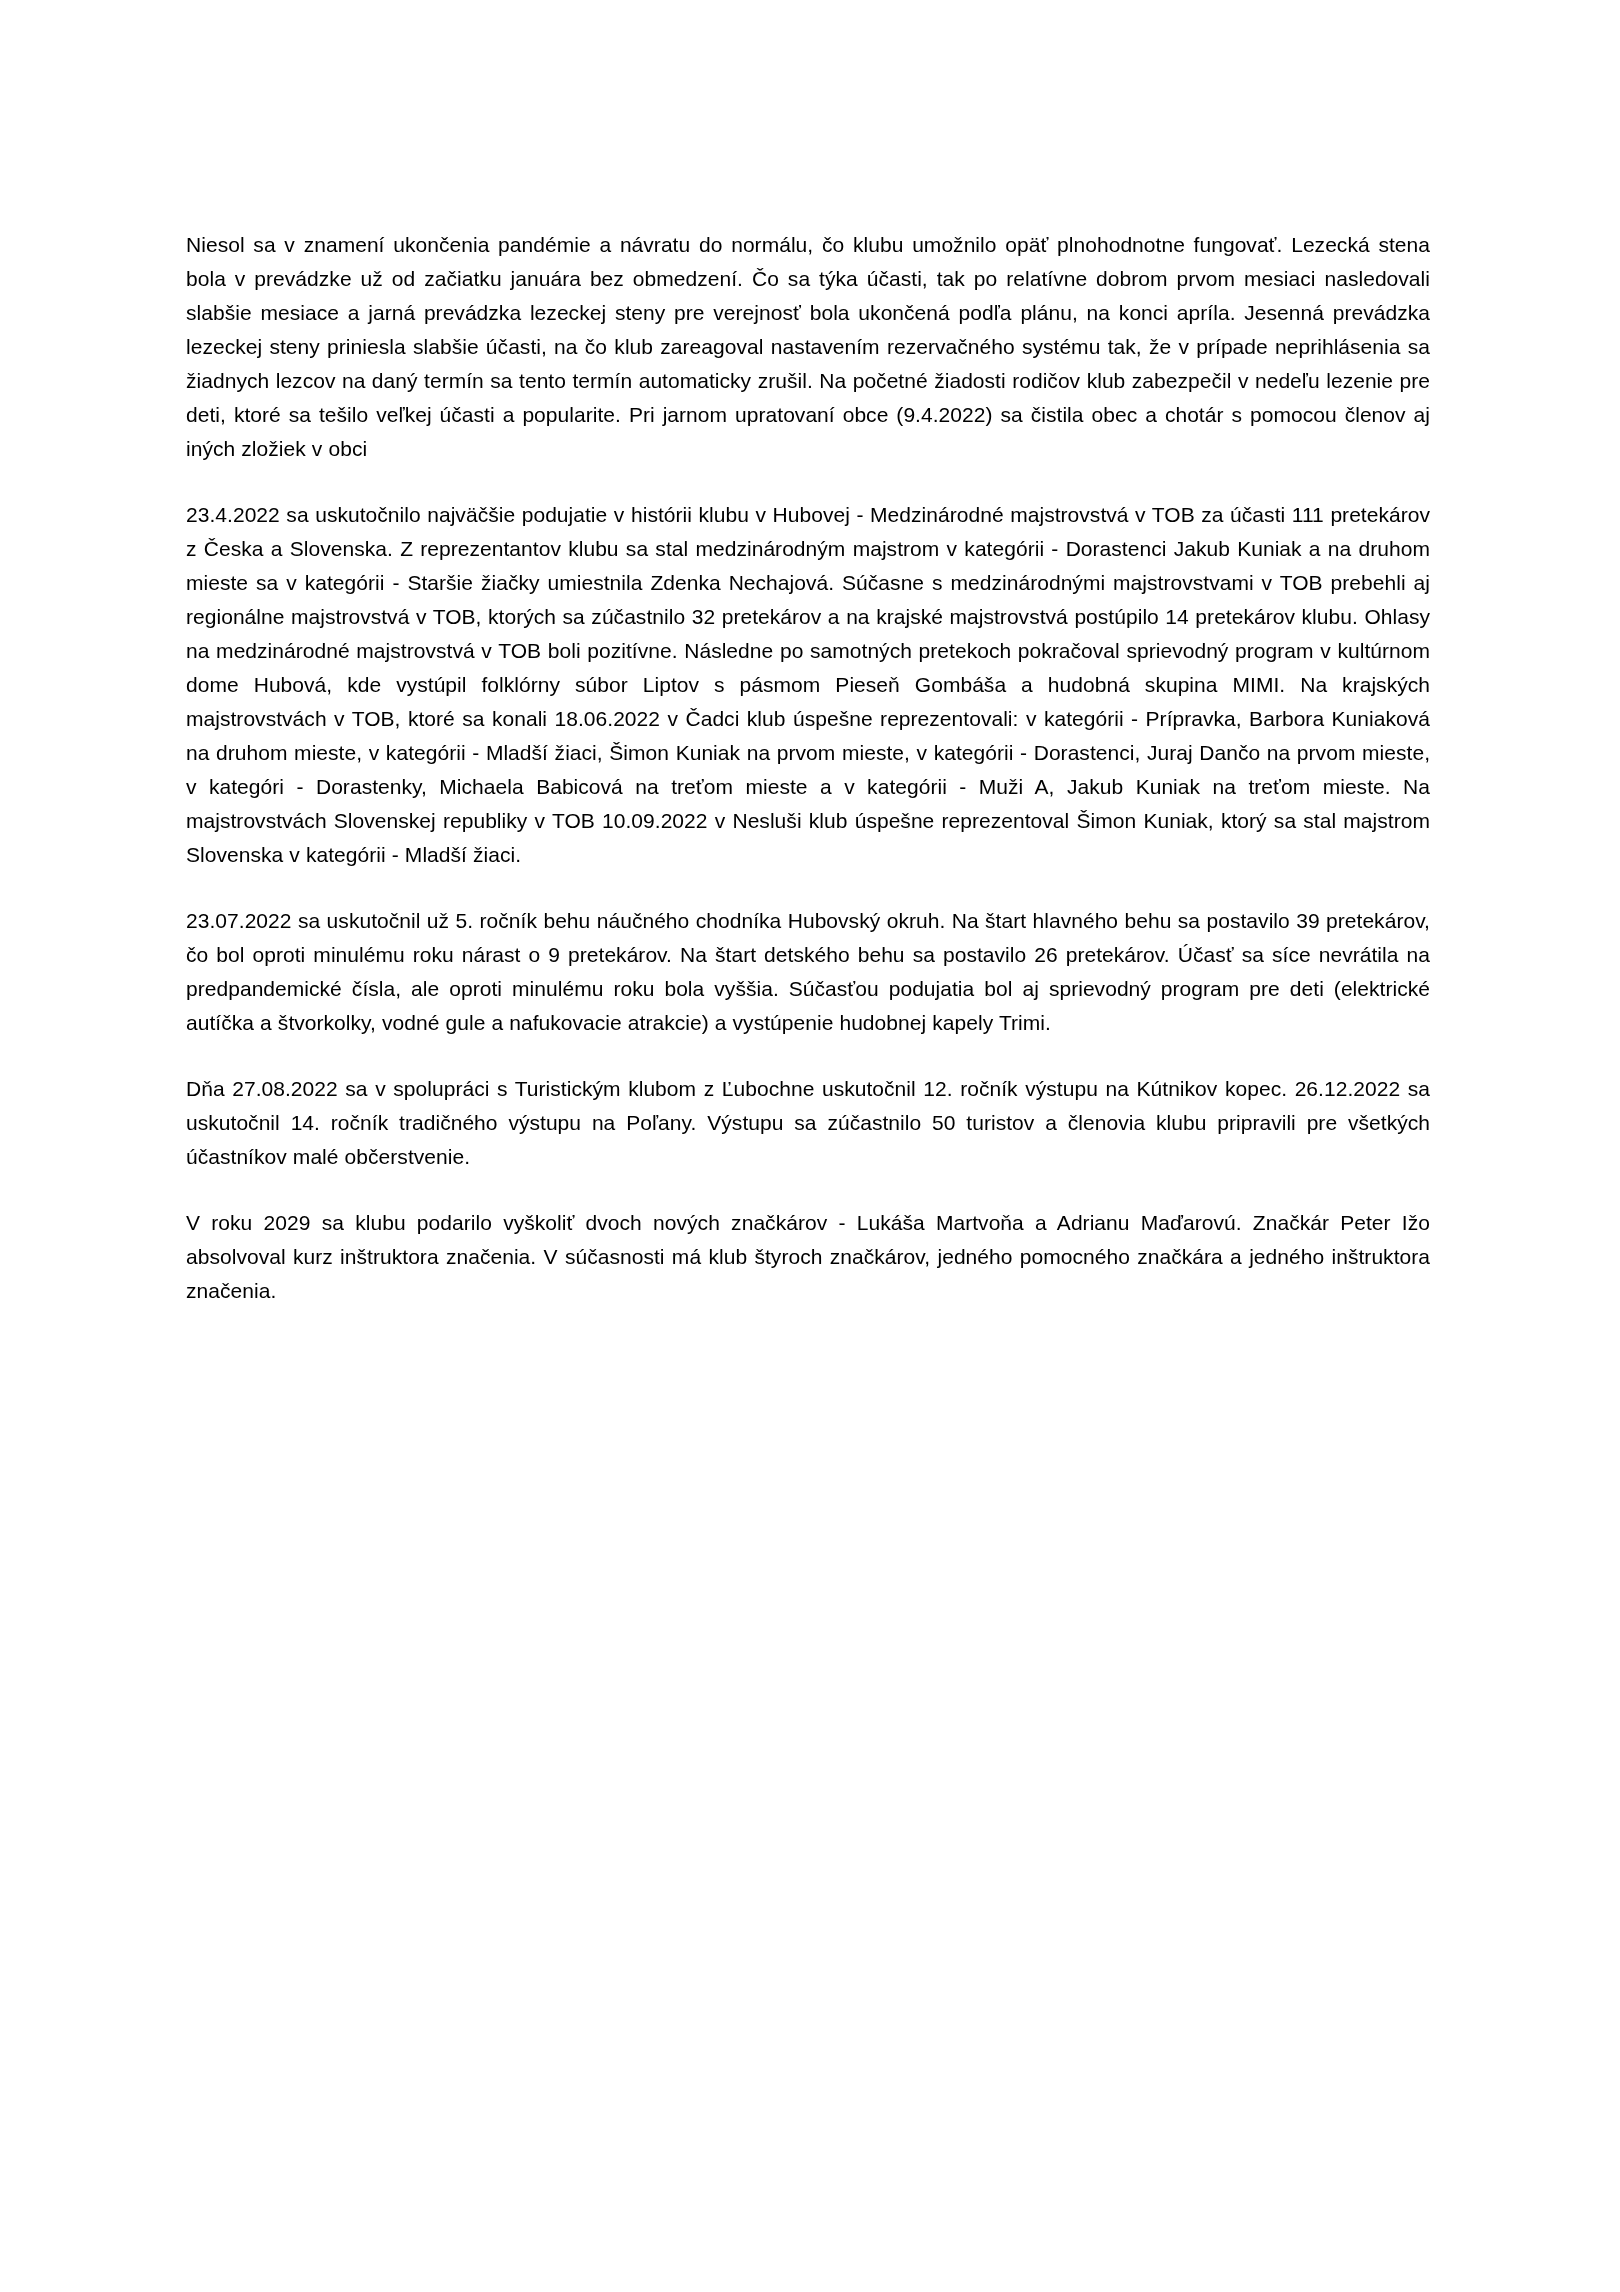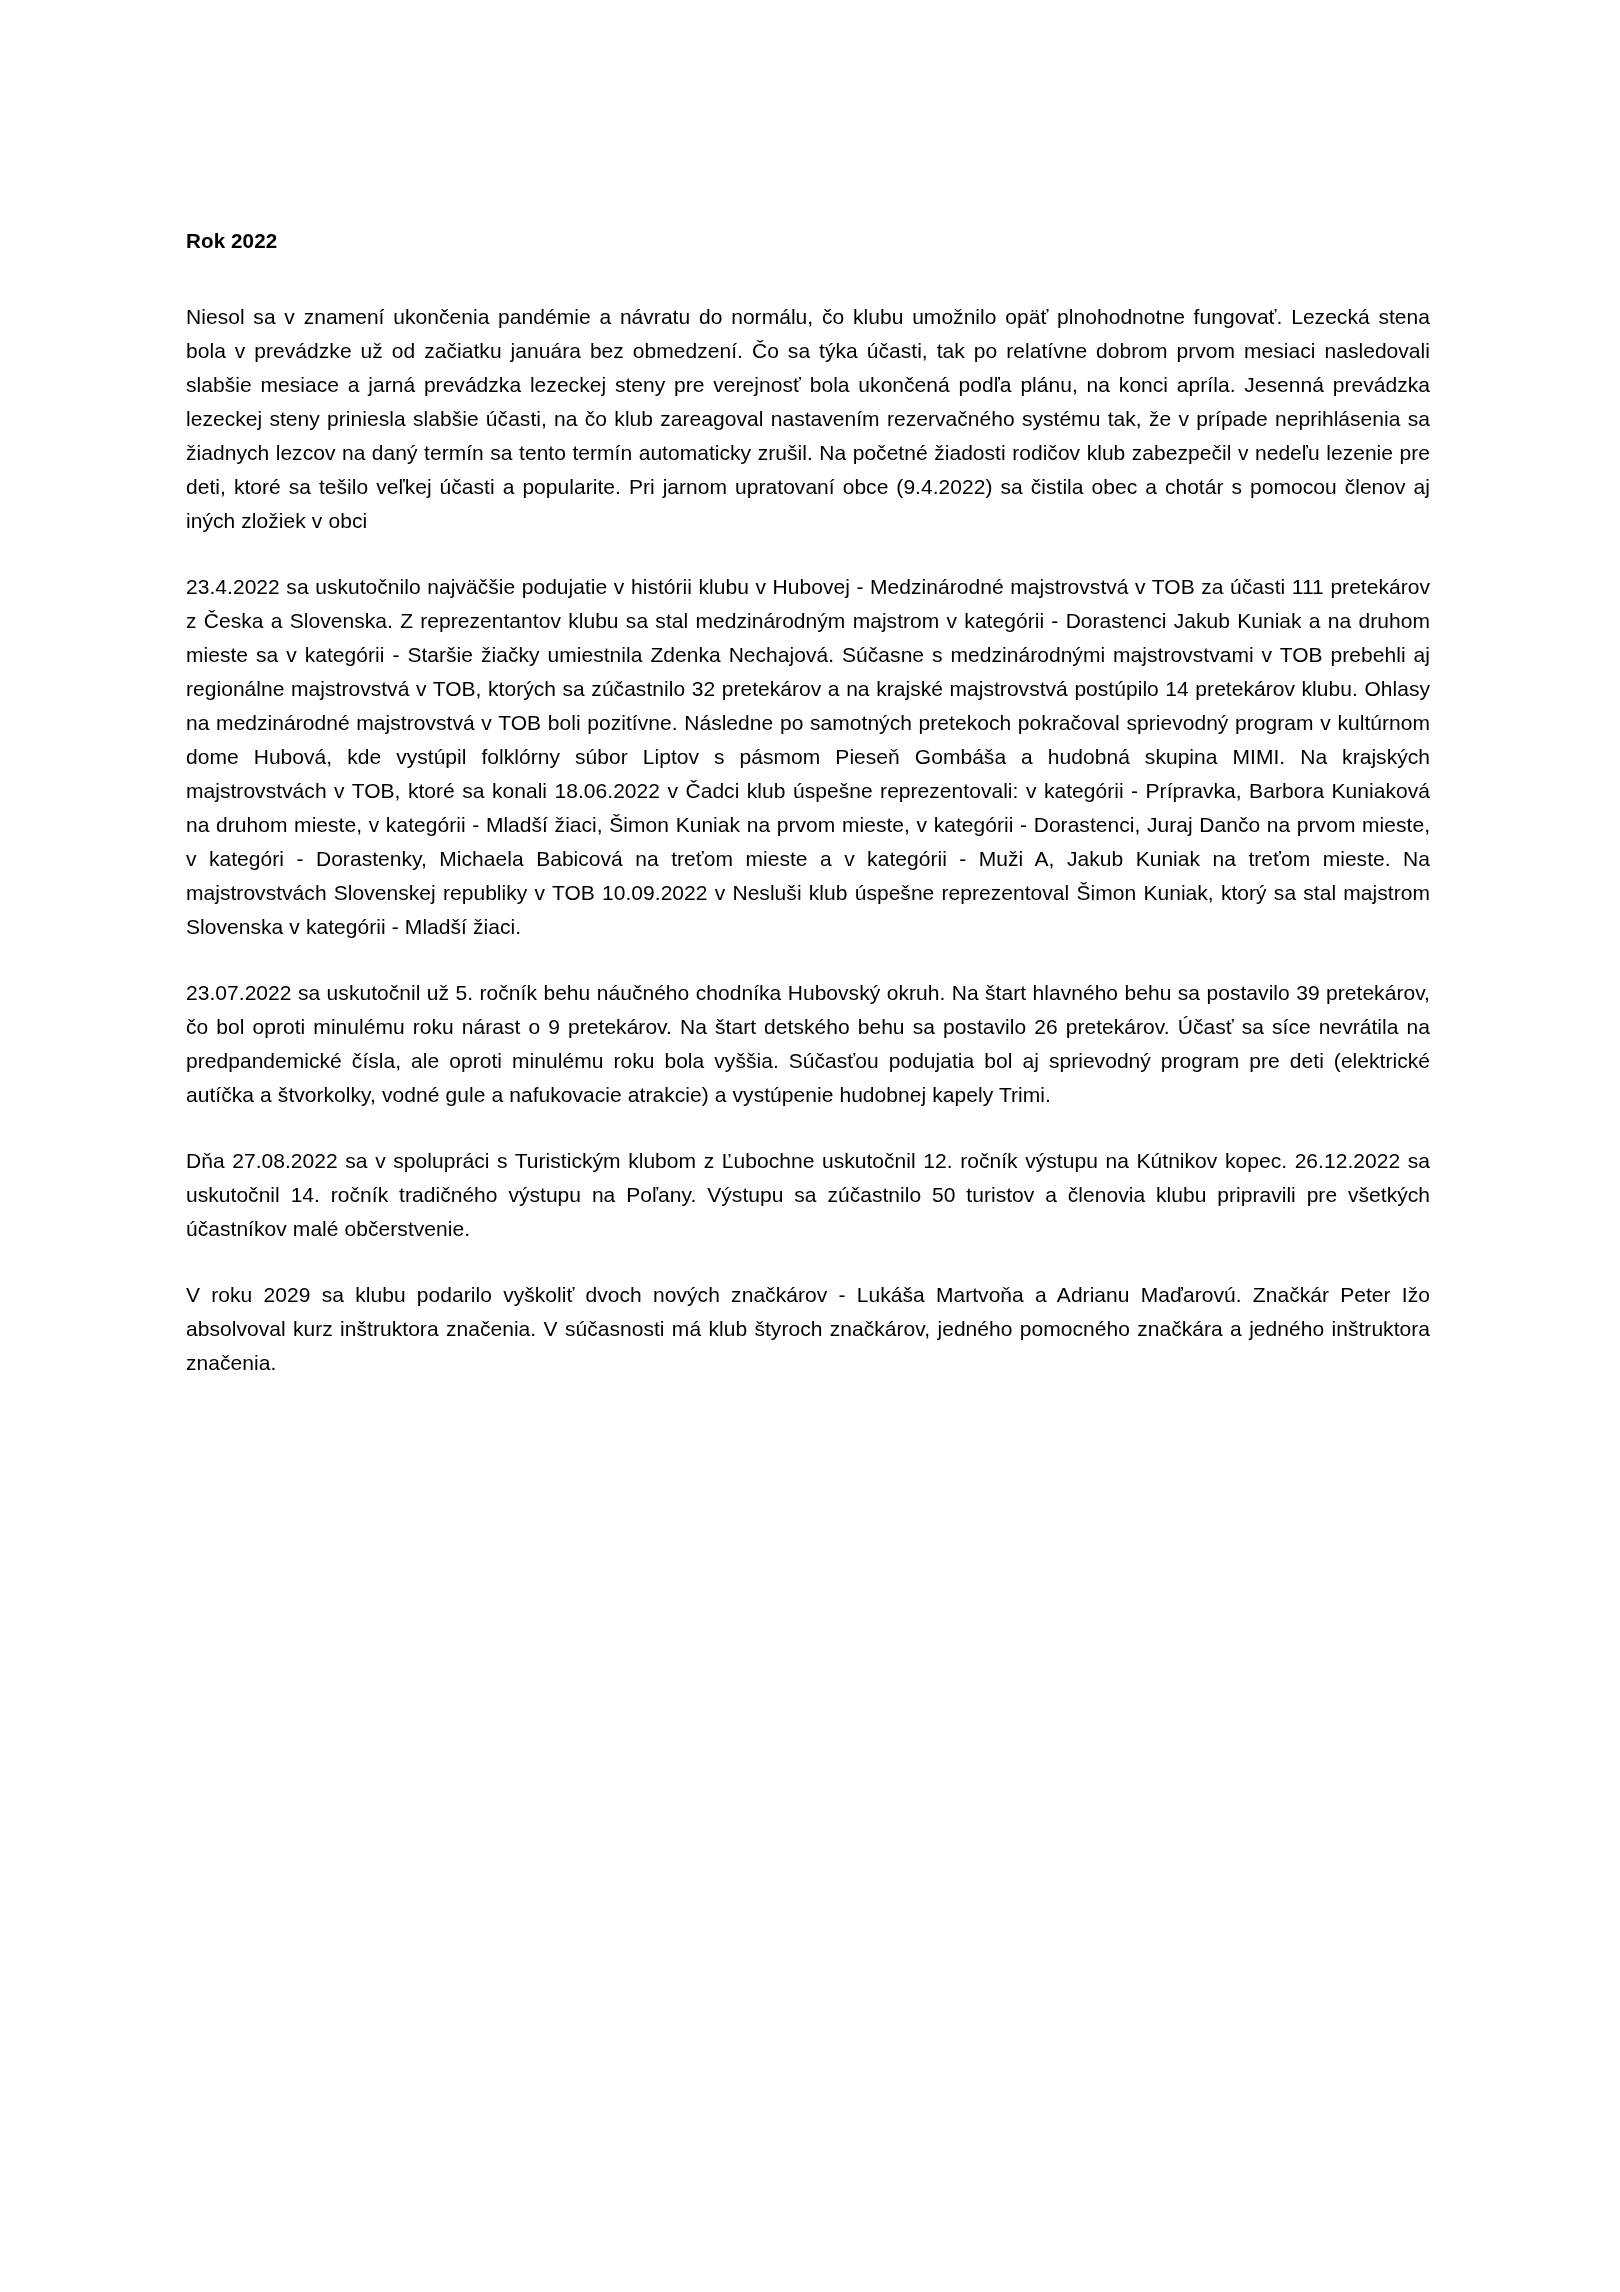--- a/index.html
+++ b/index.html
@@ -38,21 +38,20 @@
     word-spacing: 0.2px;
   }
   .para:last-child {
     margin-bottom: 0;
   }
 </style>
 </head>
 <body>
 
 <div class="page">
-  <h1 class="doc-title">Rok 2022</h1>
 
   <p class="para">Niesol sa  v znamení ukončenia pandémie a návratu do normálu, čo klubu umožnilo opäť plnohodnotne fungovať. Lezecká stena bola v prevádzke už od začiatku januára bez obmedzení. Čo sa týka účasti, tak po relatívne dobrom prvom mesiaci nasledovali slabšie mesiace a jarná prevádzka lezeckej steny pre verejnosť bola ukončená podľa plánu, na konci apríla. Jesenná prevádzka lezeckej steny priniesla slabšie účasti, na čo klub zareagoval nastavením rezervačného systému tak, že v prípade neprihlásenia sa žiadnych lezcov na daný termín sa tento termín automaticky zrušil. Na početné žiadosti rodičov klub zabezpečil v nedeľu  lezenie pre deti, ktoré sa tešilo veľkej účasti a popularite. Pri jarnom upratovaní obce (9.4.2022) sa čistila obec a chotár s pomocou členov aj iných zložiek v obci</p>
   <p class="para">23.4.2022 sa uskutočnilo najväčšie podujatie v histórii klubu  v Hubovej - Medzinárodné majstrovstvá v TOB za účasti 111 pretekárov z Česka a Slovenska. Z reprezentantov klubu sa stal medzinárodným majstrom v kategórii - Dorastenci Jakub Kuniak a na druhom mieste sa v kategórii -  Staršie žiačky umiestnila Zdenka Nechajová. Súčasne s medzinárodnými majstrovstvami v TOB prebehli aj regionálne majstrovstvá v TOB, ktorých sa zúčastnilo 32 pretekárov a na krajské majstrovstvá postúpilo 14 pretekárov klubu. Ohlasy na medzinárodné majstrovstvá v TOB boli pozitívne. Následne po samotných pretekoch pokračoval sprievodný program v kultúrnom dome Hubová, kde vystúpil folklórny súbor Liptov s pásmom Pieseň Gombáša a hudobná skupina MIMI. Na krajských majstrovstvách v TOB, ktoré sa konali 18.06.2022 v Čadci klub úspešne reprezentovali: v kategórii -  Prípravka, Barbora Kuniaková na druhom mieste, v kategórii - Mladší žiaci, Šimon Kuniak na prvom mieste, v kategórii - Dorastenci, Juraj Dančo na prvom mieste, v kategóri - Dorastenky, Michaela Babicová na treťom mieste a v kategórii - Muži A, Jakub Kuniak na treťom mieste. Na majstrovstvách Slovenskej republiky v TOB 10.09.2022 v Nesluši klub úspešne reprezentoval Šimon Kuniak, ktorý sa stal majstrom Slovenska v kategórii - Mladší žiaci.</p>
   <p class="para">23.07.2022 sa uskutočnil už 5. ročník behu náučného chodníka Hubovský okruh. Na štart hlavného behu sa postavilo 39 pretekárov, čo bol oproti minulému roku nárast o 9 pretekárov. Na štart detského behu sa postavilo 26 pretekárov. Účasť sa síce nevrátila na predpandemické čísla, ale oproti minulému roku bola vyššia. Súčasťou podujatia bol aj sprievodný program pre deti (elektrické autíčka a štvorkolky, vodné gule a nafukovacie atrakcie) a vystúpenie hudobnej kapely Trimi.</p>
   <p class="para">Dňa 27.08.2022 sa v spolupráci s Turistickým klubom z Ľubochne uskutočnil 12. ročník výstupu na Kútnikov kopec. 26.12.2022 sa uskutočnil 14. ročník tradičného výstupu na Poľany. Výstupu sa zúčastnilo 50 turistov a členovia klubu pripravili pre všetkých účastníkov malé občerstvenie.</p>
   <p class="para">V roku 2029 sa klubu podarilo vyškoliť dvoch nových značkárov - Lukáša Martvoňa a Adrianu Maďarovú. Značkár Peter Ižo absolvoval kurz inštruktora značenia. V súčasnosti má klub štyroch značkárov, jedného pomocného značkára a jedného inštruktora značenia.</p>
 </div>
 
 
 </body></html>

